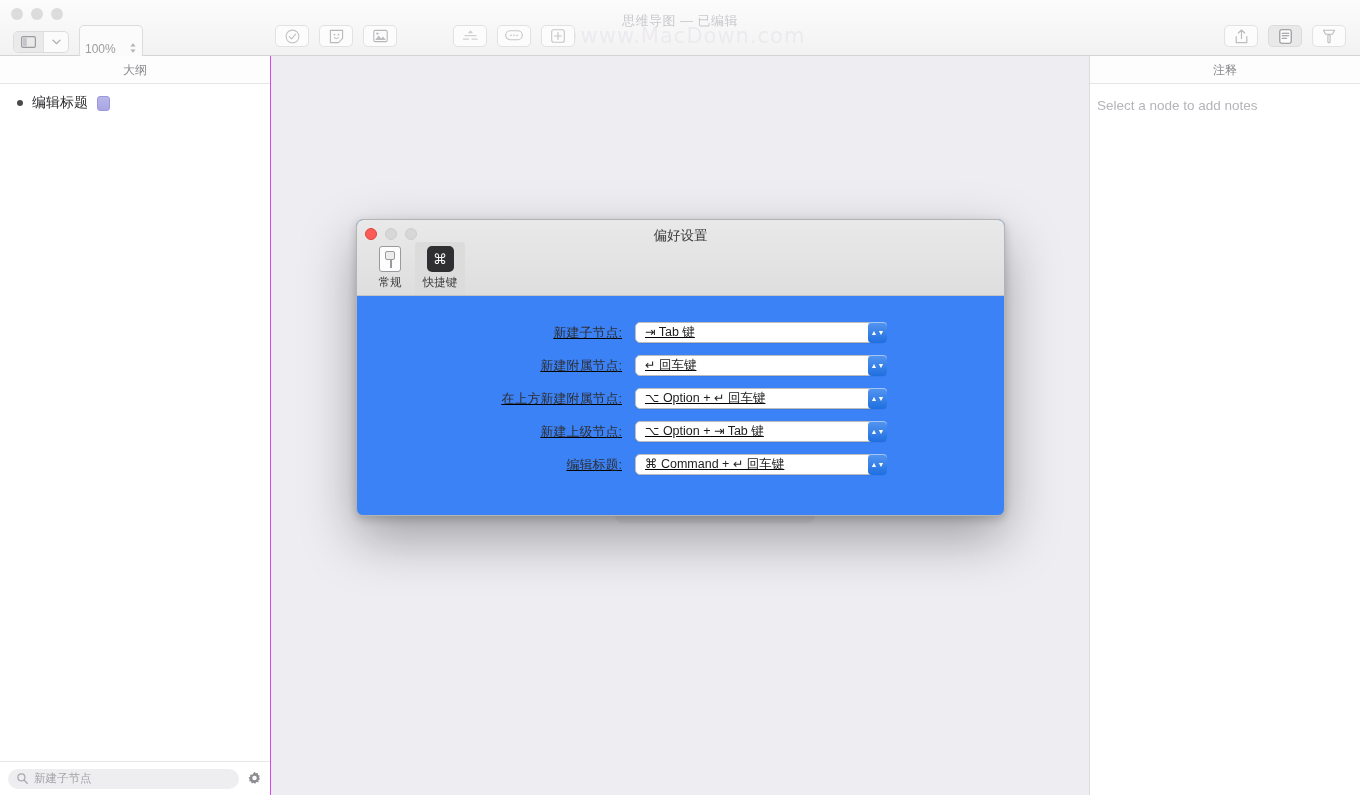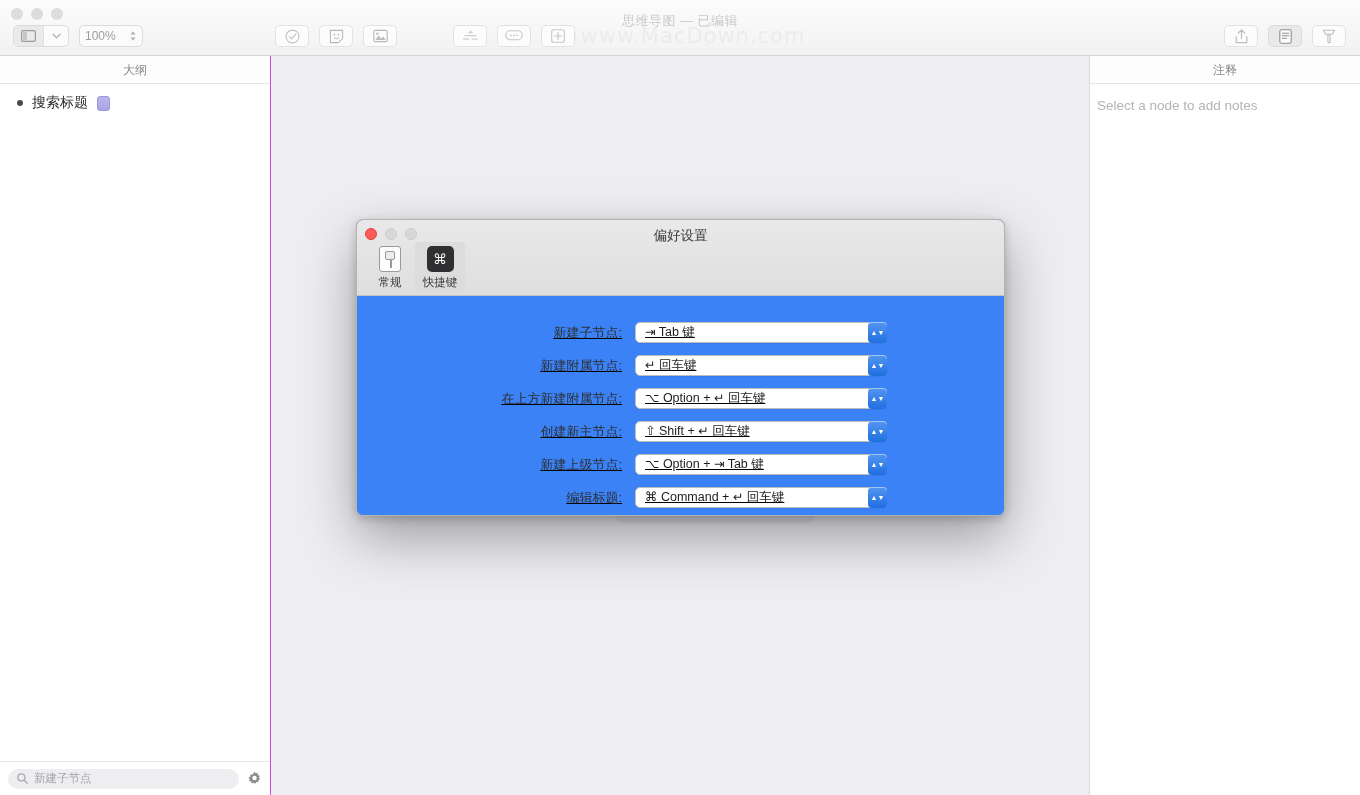--- a/index.html
+++ b/index.html
@@ -45,23 +45,23 @@
     display: flex; border: 1px solid #dcdcdc; border-radius: 5px; overflow: hidden;
     background: #fbfbfb; height: 22px;
   }
   .seg .cell {
     display: flex; align-items: center; justify-content: center;
     width: 30px; height: 100%; border-right: 1px solid #e0e0e0;
   }
   .seg .cell:last-child { border-right: 0; width: 24px; }
   .seg .cell.on { background: #eaeaea; }
   .zoom-box {
-    margin-left: 10px; display: flex; align-items: center; justify-content: space-between;
+    margin-left: 10px; display: flex; align-items: flex-start; justify-content: space-between;
     width: 64px; height: 22px; border: 1px solid #dcdcdc; border-radius: 5px;
-    background: #fbfbfb; padding: 0 5px; font-size: 12px; color: #9d9da1;
+    background: #fbfbfb; padding: 16px 5px; font-size: 12px; color: #9d9da1;
   }
   .tb-btn {
     width: 34px; height: 22px; border: 1px solid #e2e2e2; border-radius: 5px;
     background: #fcfcfc; display: flex; align-items: center; justify-content: center;
     margin-right: 10px;
   }
   .tb-btn.on { background: #e9e9e9; border-color: #dcdcdc; }
   .tb-btn:last-child { margin-right: 0; }
   .ic { display: block; }
 
@@ -291,21 +291,21 @@
         </svg>
       </div>
     </div>
   </div>
 
   <div class="sidebar">
     <div class="panel-head">大纲</div>
 
     <div class="outline-item">
       <span class="bullet"></span>
-      <span>搜索标题</span>
+      <span>编辑标题</span>
       <span class="node-emoji"></span>
     </div>
 
     <div class="sidebar-bottom">
       <div class="search-field">
         <svg class="ic" width="11" height="11" viewBox="0 0 11 11">
           <circle cx="4.4" cy="4.4" r="3.5" fill="none" stroke="#a9a9ae" stroke-width="1.2"></circle>
           <path d="M7 7 L10.2 10.2" stroke="#a9a9ae" stroke-width="1.3" stroke-linecap="round"></path>
         </svg>
         <span>新建子节点</span>
@@ -366,27 +366,20 @@
       </div>
 
       <div class="row">
         <div class="lbl">在上方新建附属节点:</div>
         <div class="popup">
           <span>⌥ Option + ↵ 回车键</span>
           <span class="stepper">▲▼</span>
         </div>
       </div>
 
-      <div class="row">
-        <div class="lbl">创建新主节点:</div>
-        <div class="popup">
-          <span>⇧ Shift + ↵ 回车键</span>
-          <span class="stepper">▲▼</span>
-        </div>
-      </div>
 
       <div class="row">
         <div class="lbl">新建上级节点:</div>
         <div class="popup">
           <span>⌥ Option + ⇥ Tab 键</span>
           <span class="stepper">▲▼</span>
         </div>
       </div>
 
       <div class="row">

